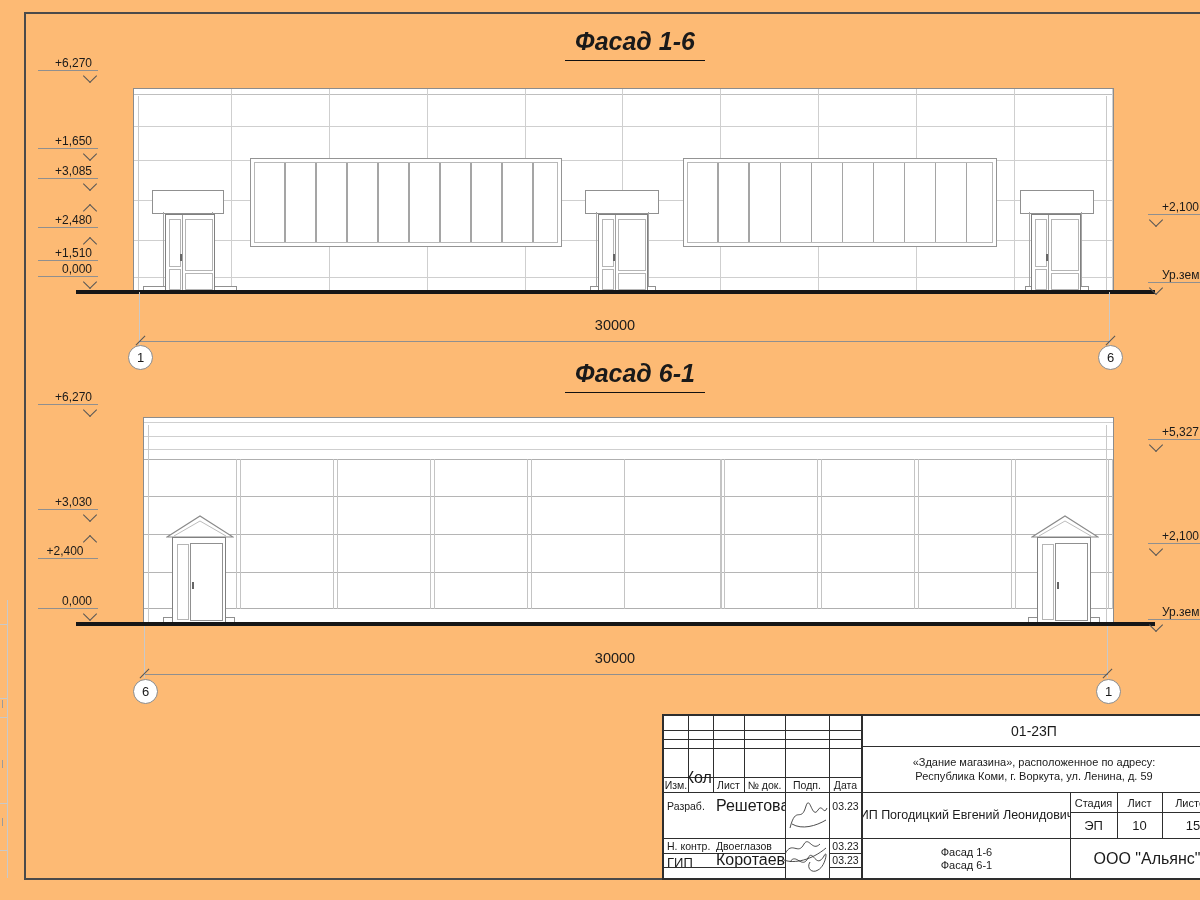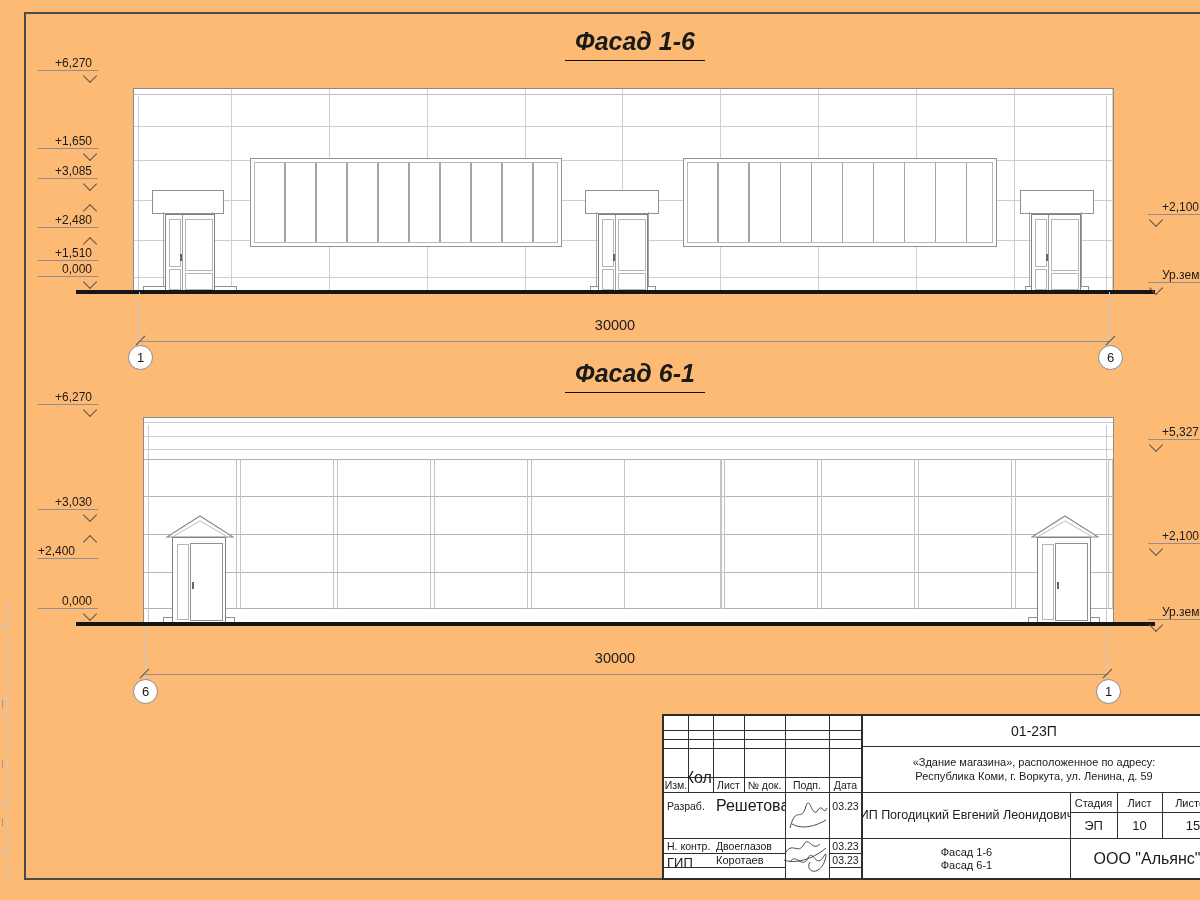--- a/index.html
+++ b/index.html
@@ -225,21 +225,21 @@
     <div class="lvl-text" style="text-align:right;padding-right:6px">+6,270</div>
     <div class="dl" style="left:0;top:14px;width:100%;height:1px"></div>
     <span class="chev chev-dn" style="right:3px;top:15px"></span>
   </div>
   <div class="lvl" style="left:38px;top:495px;width:60px">
     <div class="lvl-text" style="text-align:right;padding-right:6px">+3,030</div>
     <div class="dl" style="left:0;top:14px;width:100%;height:1px"></div>
     <span class="chev chev-dn" style="right:3px;top:15px"></span>
   </div>
   <div class="lvl" style="left:38px;top:544px;width:60px">
-    <div class="lvl-text" style="text-align:left;padding-right:6px">+2,400</div>
+    <div class="lvl-text" style="text-align:center;padding-right:6px">+2,400</div>
     <div class="dl" style="left:0;top:14px;width:100%;height:1px"></div>
     <span class="chev chev-up" style="right:3px;top:-7px"></span>
   </div>
   <div class="lvl" style="left:38px;top:594px;width:60px">
     <div class="lvl-text" style="text-align:right;padding-right:6px">0,000</div>
     <div class="dl" style="left:0;top:14px;width:100%;height:1px"></div>
     <span class="chev chev-dn" style="right:3px;top:15px"></span>
   </div>
 
   <div class="lvl" style="left:1148px;top:425px;width:52px">
@@ -303,21 +303,21 @@
     <div class="tbc" style="left:121px;top:61px;width:44px;height:15px;font-size:10.5px">Подп.</div>
     <div class="tbc" style="left:165px;top:61px;width:33px;height:15px;font-size:10.5px">Дата</div>
 
     <div class="tbc start" style="left:3px;top:80px;width:45px;height:20px;font-size:10.5px">Разраб.</div>
     <div class="tbc start" style="left:52px;top:80px;width:69px;height:20px;font-size:16px">Решетова</div>
     <div class="tbc" style="left:165px;top:80px;width:33px;height:20px;font-size:10.5px">03.23</div>
     <div class="tbc start" style="left:3px;top:122px;width:45px;height:15px;font-size:10.5px">Н. контр.</div>
     <div class="tbc start" style="left:52px;top:122px;width:69px;height:15px;font-size:10.5px">Двоеглазов</div>
     <div class="tbc" style="left:165px;top:122px;width:33px;height:15px;font-size:10.5px">03.23</div>
     <div class="tbc start" style="left:3px;top:139px;width:45px;height:14px;font-size:13px">ГИП</div>
-    <div class="tbc start" style="left:52px;top:137px;width:69px;height:14px;font-size:11px">Коротаев</div>
+    <div class="tbc start" style="left:52px;top:137px;width:69px;height:14px;font-size:16px">Коротаев</div>
     <div class="tbc" style="left:165px;top:137px;width:33px;height:14px;font-size:10.5px">03.23</div>
 
     <svg class="sig" style="left:122px;top:78px" width="42" height="42" viewBox="0 0 42 42">
       <path d="M4 34 C10 10 15 30 20 12 C24 0 26 26 32 16 C36 9 38 22 41 14" fill="none" stroke="#3a3a3a" stroke-width="0.9"></path>
       <path d="M6 30 C16 36 30 32 40 26" fill="none" stroke="#3a3a3a" stroke-width="0.9"></path>
     </svg>
     <svg class="sig" style="left:118px;top:120px" width="48" height="42" viewBox="0 0 48 42">
       <path d="M3 18 C10 4 16 20 22 8 C27 0 30 16 38 8 M2 24 C12 28 30 24 44 12" fill="none" stroke="#3a3a3a" stroke-width="0.9"></path>
       <path d="M8 26 C14 16 20 34 26 22 C31 12 34 34 42 20 C46 12 44 30 36 34 C30 38 24 32 28 26" fill="none" stroke="#3a3a3a" stroke-width="0.9"></path>
     </svg>

